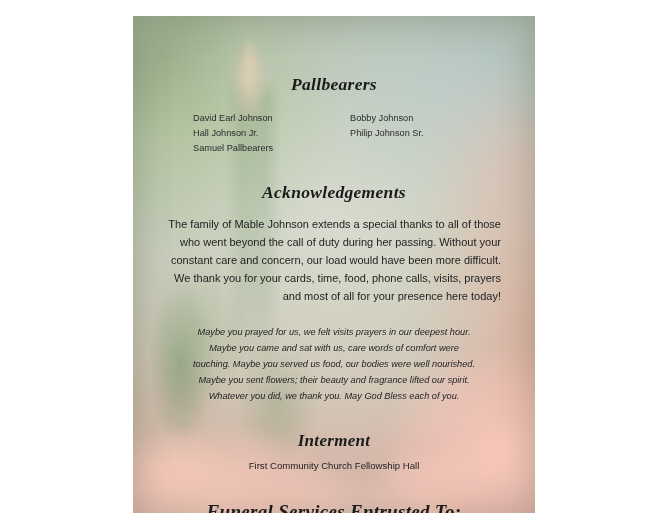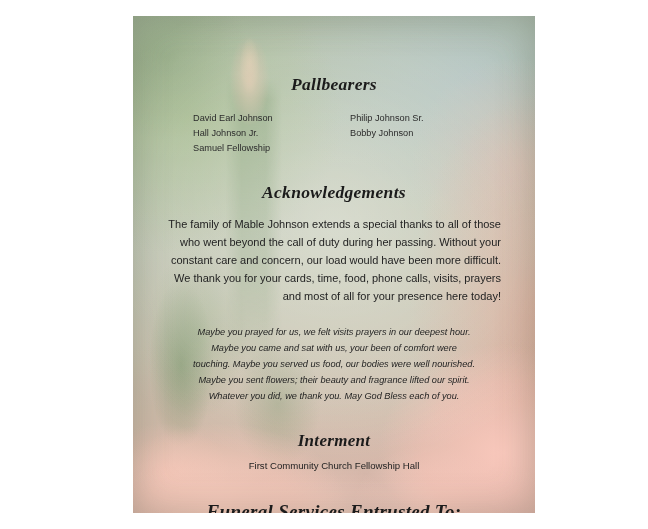--- a/index.html
+++ b/index.html
@@ -186,35 +186,35 @@
     <div class="bg-layer bg-vignette"></div>
 
     <div id="content">
 
       <div class="section-heading" id="pallbearers-heading">Pallbearers</div>
 
       <div class="columns">
         <div class="col">
           <div class="name-line">David Earl Johnson</div>
           <div class="name-line">Hall Johnson Jr.</div>
-          <div class="name-line">Samuel Fellowship</div>
+          <div class="name-line">Samuel Pallbearers</div>
         </div>
         <div class="col">
+          <div class="name-line">Bobby Johnson</div>
           <div class="name-line">Philip Johnson Sr.</div>
-          <div class="name-line">Bobby Johnson</div>
         </div>
       </div>
 
       <div class="section-heading" id="acknowledgements-heading">Acknowledgements</div>
 
       <div id="acknowledgement-body">The family of Mable Johnson extends a special thanks to all of those who went beyond the call of duty during her passing. Without your constant care and concern, our load would have been more difficult. We thank you for your cards, time, food, phone calls, visits, prayers and most of all for your presence here today!</div>
 
       <div id="poem">
         <span class="poem-line">Maybe you prayed for us, we felt visits prayers in our deepest hour.</span>
-        <span class="poem-line">Maybe you came and sat with us, your been of comfort were</span>
+        <span class="poem-line">Maybe you came and sat with us, care words of comfort were</span>
         <span class="poem-line">touching. Maybe you served us food, our bodies were well nourished.</span>
         <span class="poem-line">Maybe you sent flowers; their beauty and fragrance lifted our spirit.</span>
         <span class="poem-line">Whatever you did, we thank you. May God Bless each of you.</span>
       </div>
 
       <div class="section-heading" id="interment-heading">Interment</div>
 
       <div id="interment-location">First Community Church Fellowship Hall</div>
 
       <div class="section-heading" id="entrusted-heading">Funeral Services Entrusted To:</div>

